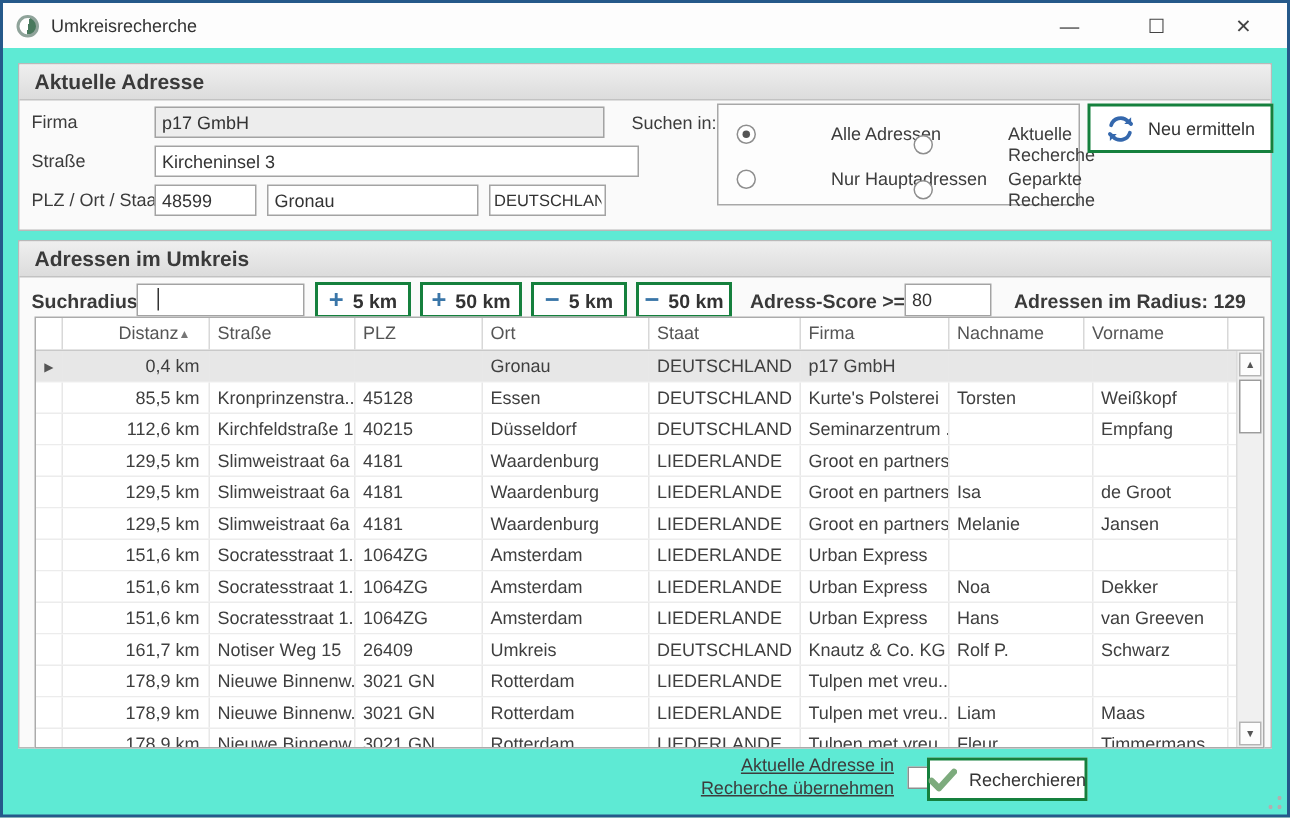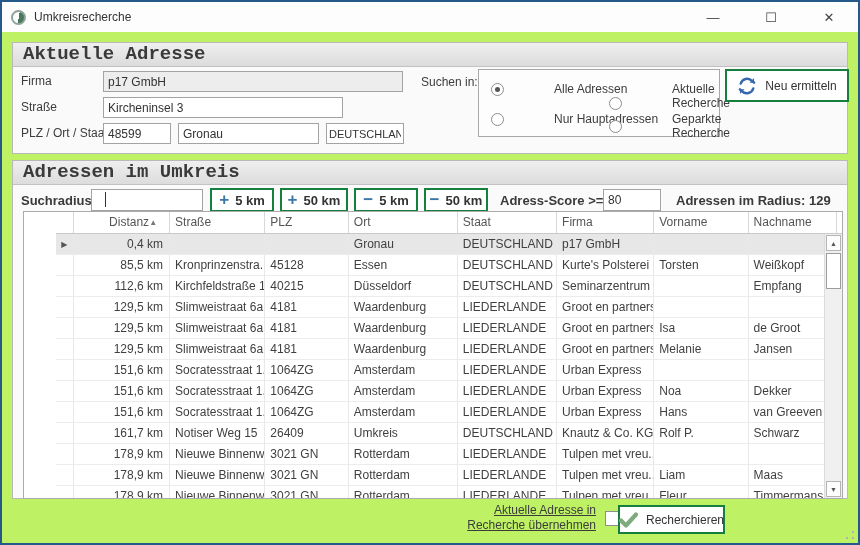--- a/index.html
+++ b/index.html
@@ -1,36 +1,36 @@
 <!DOCTYPE html>
 <html><head>
 <meta charset="utf-8">
 <style>
   * { margin:0; padding:0; box-sizing:border-box; }
   body { font-family:"Liberation Sans", sans-serif; background:#888; }
   #window {
     position:relative; width:860px; height:545px;
-    border:2px solid #25598a; background:#bef264; overflow:hidden;
+    border:2px solid #25598a; background:#5eead4; overflow:hidden;
   }
   
   .titlebar { position:absolute; left:0; top:0; right:0; height:30px; background:#fdfdfd;
     display:flex; align-items:center; padding-left:9px; }
   .app-icon { width:15px; height:15px; border-radius:50%; border:2px solid #8fa39a;
     background:linear-gradient(100deg,#ffffff 52%,#49795d 52%); margin-right:8px; }
   .title-text { font-size:12px; color:#333; }
   .win-controls { margin-left:auto; display:flex; height:30px; }
   .win-btn { width:58px; height:30px; display:flex; align-items:center; justify-content:center;
     font-size:13px; color:#444; cursor:default; }
   
   .panel { position:absolute; border:1px solid #b9b9b9; background:#fafafa; }
   #panel-address { left:10px; top:40px; width:836px; height:112px; }
   #panel-radius  { left:10px; top:158px; width:836px; height:339px; }
   .panel-header { height:24px; background:linear-gradient(#efefef,#dcdcdc);
-    border-bottom:1px solid #c2c2c2; font-size:19px; font-weight:bold; color:#3a3a3a;
-    line-height:23px; padding-left:10px;font-family:Liberation Mono, monospace; }
+    border-bottom:1px solid #c2c2c2; font-size:14px; font-weight:bold; color:#3a3a3a;
+    line-height:23px; padding-left:10px; }
   
   .form-label { position:absolute; font-size:12px; color:#3c3c3c; height:20px; line-height:20px; }
   .tb { position:absolute; height:21px; border:1px solid #a3a3a3; background:#fff;
     font-family:"Liberation Sans",sans-serif; font-size:12px; color:#333; padding:0 4px; }
   .tb.readonly { background:#ededed; }
   .suchen-label { position:absolute; left:408px; top:32px; font-size:12px; color:#3c3c3c; }
   .radio-box { position:absolute; left:465px; top:26px; width:242px; height:68px;
     border:1px solid #a8a8a8; background:#fdfdfd; }
   .radio-item { position:absolute; display:flex; align-items:center; font-size:12px; color:#3c3c3c; cursor:default;gap:45px; }
   .radio-circle { width:13px; height:13px; border-radius:50%; border:1px solid #8e8e8e;
@@ -39,21 +39,21 @@
     width:5px; height:5px; border-radius:50%; background:#555; }
   .btn { display:flex; align-items:center; justify-content:center; background:#fff;
     border:2px solid #15803d; font-size:12px; color:#333; cursor:default; }
   #btn-neu { position:absolute; left:712px; top:26px; width:124px; height:33px; gap:8px; }
   
   .toolbar-label { position:absolute; font-size:13px; font-weight:bold; color:#3a3a3a; }
   .km-btn { position:absolute; top:27px; height:24px; font-weight:bold; font-size:13px; gap:6px; }
   .sign { color:#3a76a8; font-weight:900; font-size:17px; line-height:1; position:relative; top:-1px; }
   
   .table { position:absolute; left:10px; top:50px; width:820px; height:288px;
-    border:1px solid #ababab; background:#fff; overflow:hidden;padding-left:32px; }
+    border:1px solid #ababab; background:#fff; overflow:hidden; }
   .thead { display:flex; height:22px; background:#fff; border-bottom:1px solid #c9c9c9; }
   .th { font-size:12px; color:#555; line-height:21px; padding-left:5px;
     border-right:1px solid #d8d8d8; overflow:hidden; white-space:nowrap; }
   .tr { display:flex; height:21px; border-bottom:1px solid #ececec; background:#fff; }
   .tr.selected { background:#e7e7e7; }
   .td { font-size:12px; color:#3f3f3f; line-height:20px; padding-left:5px;
     border-right:1px solid #e8e8e8; overflow:hidden; white-space:nowrap; }
   .c-ind  { width:18px; padding:0; text-align:center; }
   .c-dist { width:98px; text-align:right; padding-right:6px; }
   .c-str  { width:97px; }
@@ -104,35 +104,35 @@
     </div>
   </div>
 
   <div class="panel" id="panel-address">
     <div class="panel-header">Aktuelle Adresse</div>
 
     <div class="form-label" style="left:8px; top:28px;">Firma</div>
     <input class="tb readonly" style="left: 90px; top: 28px; width: 300px;" readonly="" value="p17 GmbH">
 
     <div class="form-label" style="left:8px; top:54px;">Straße</div>
-    <input class="tb" style="left: 90px; top: 54px; width: 240px;" value="Kircheninsel 3">
+    <input class="tb" style="left: 90px; top: 54px; width: 323px;" value="Kircheninsel 3">
 
     <div class="form-label" style="left:8px; top:80px;">PLZ / Ort / Staat</div>
     <input class="tb" style="left: 90px; top: 80px; width: 68px;" value="48599">
     <input class="tb" style="left: 165px; top: 80px; width: 141px;" value="Gronau">
     <input class="tb" style="left: 313px; top: 80px; width: 78px; padding: 0px 2px; font-size: 11px;" value="DEUTSCHLAND">
 
     <div class="suchen-label">Suchen in:</div>
 
     <div class="radio-box">
       <div class="radio-item checked" style="left:12px; top:12px;">
         <span class="radio-circle"></span>
         <span>Alle Adressen</span>
       </div>
-      <div class="radio-item" style="left:130px; top:12px;align-items:flex-end;">
+      <div class="radio-item" style="left:130px; top:12px;">
         <span class="radio-circle"></span>
         <span>Aktuelle Recherche</span>
       </div>
       <div class="radio-item" style="left:12px; top:42px;">
         <span class="radio-circle"></span>
         <span>Nur Hauptadressen</span>
       </div>
       <div class="radio-item" style="left:130px; top:42px;">
         <span class="radio-circle"></span>
         <span>Geparkte Recherche</span>
@@ -182,22 +182,22 @@
 
     <div class="table">
       <div class="thead">
         <div class="th c-ind"></div>
         <div class="th c-dist"><span>Distanz</span><span class="sort-arrow">▲</span></div>
         <div class="th c-str">Straße</div>
         <div class="th c-plz">PLZ</div>
         <div class="th c-ort">Ort</div>
         <div class="th c-staat">Staat</div>
         <div class="th c-firma">Firma</div>
+        <div class="th c-nach">Nachname</div>
         <div class="th c-vor">Vorname</div>
-        <div class="th c-nach">Nachname</div>
         <div class="th c-fill"></div>
       </div>
       <div>
           <div class="tr selected">
       <div class="td c-ind row-arrow">▶</div>
       <div class="td c-dist">0,4 km</div>
       <div class="td c-str"></div>
       <div class="td c-plz"></div>
       <div class="td c-ort">Gronau</div>
       <div class="td c-staat">DEUTSCHLAND</div>

